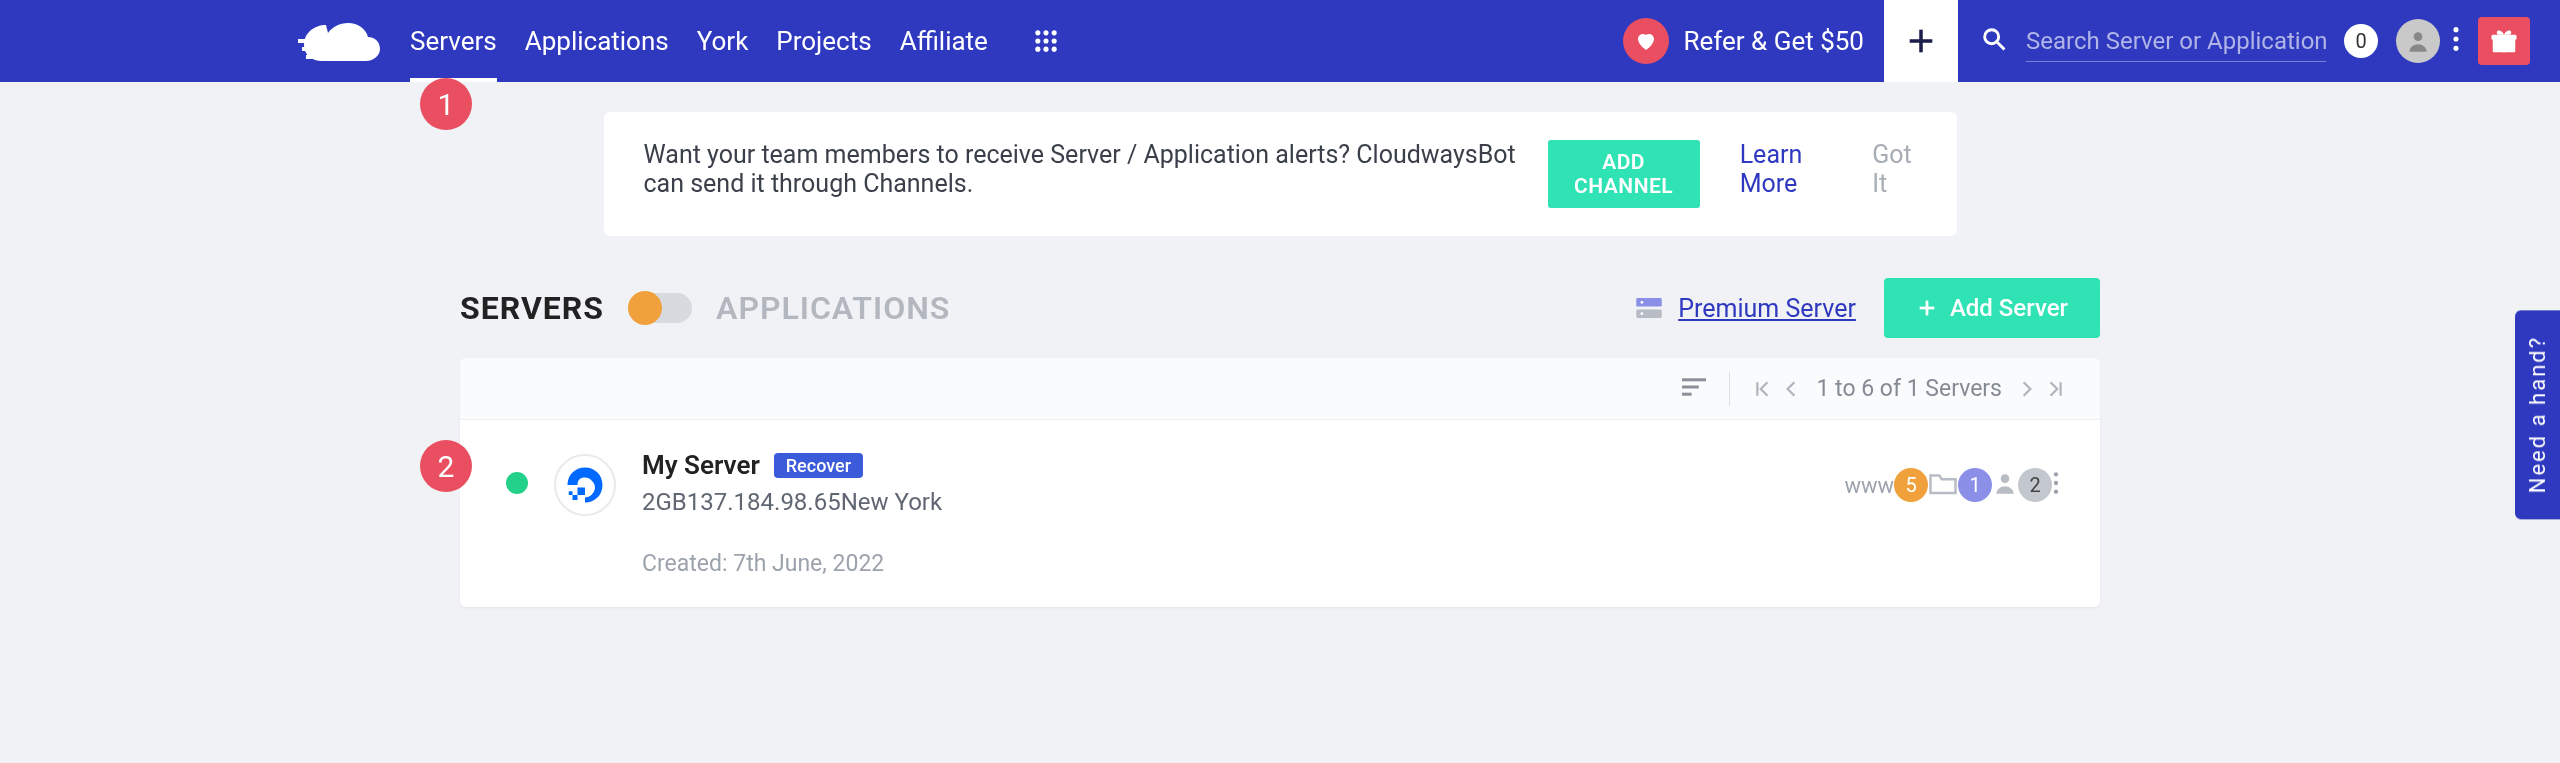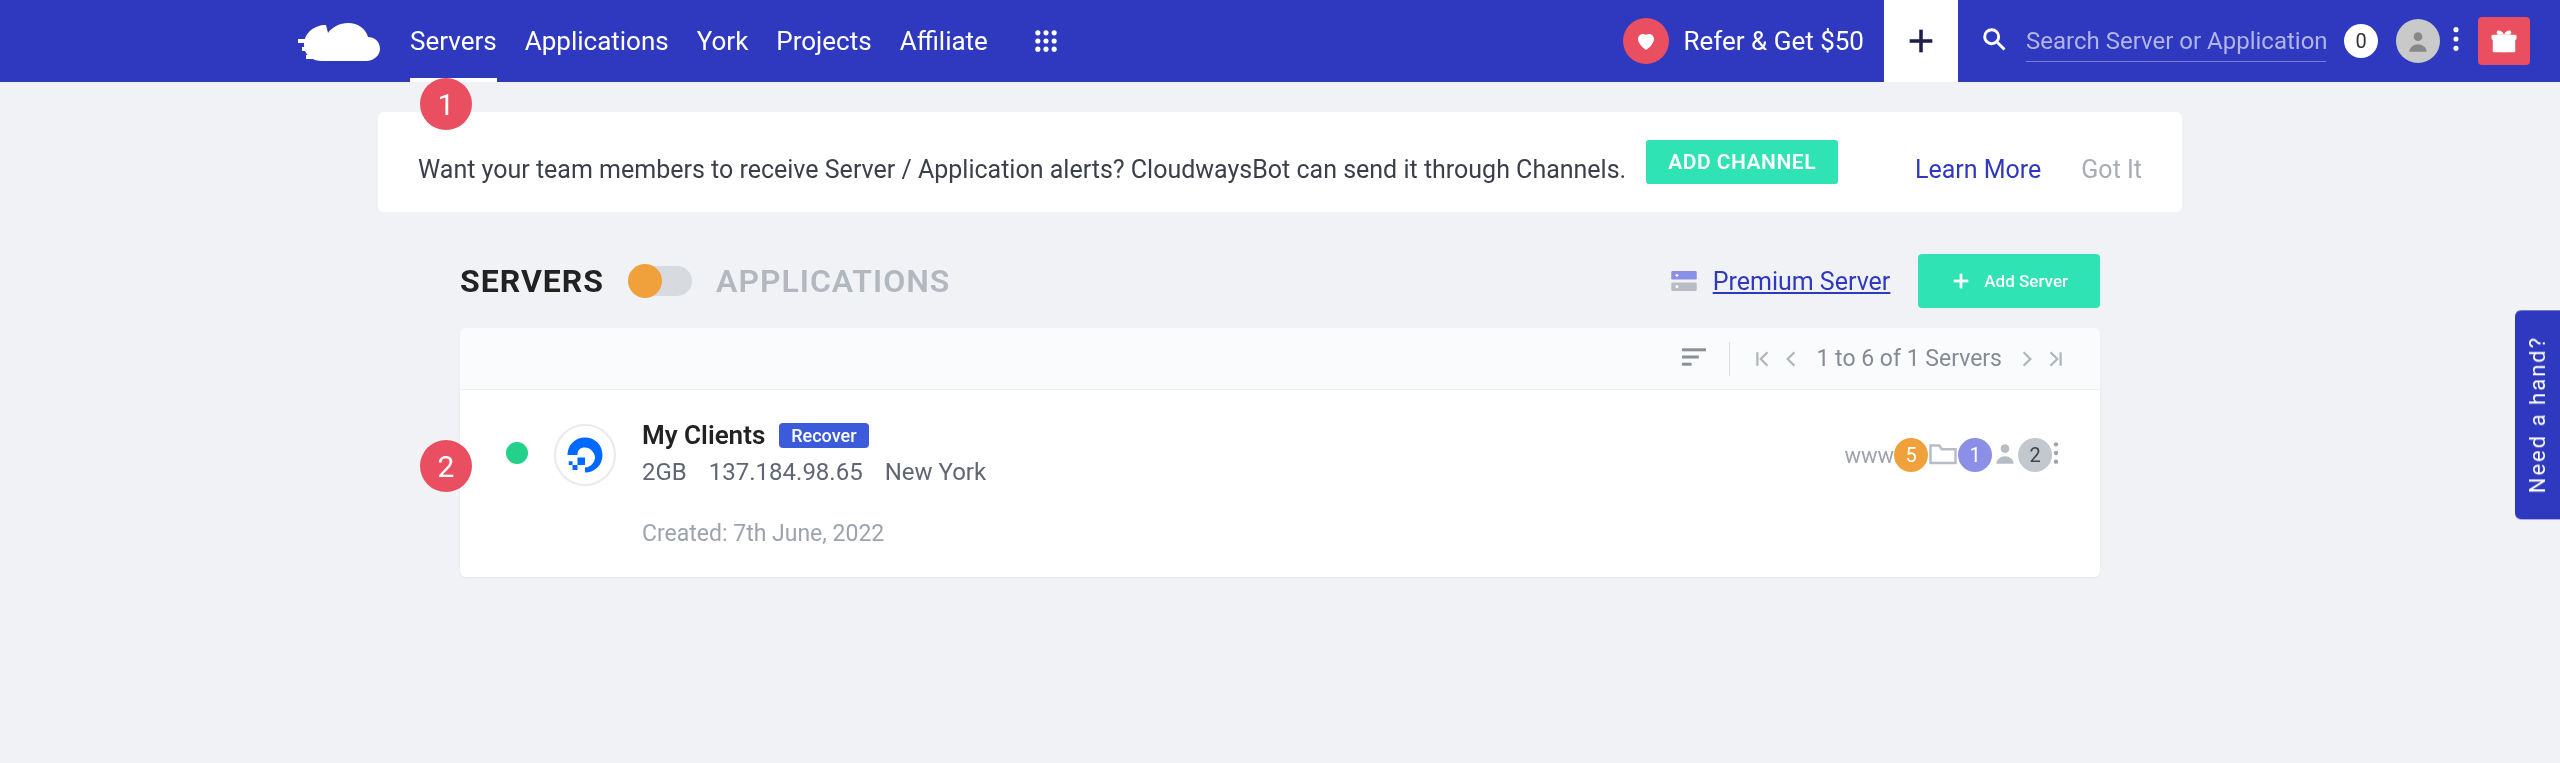--- a/index.html
+++ b/index.html
@@ -37,22 +37,22 @@
   .more-vert { margin-right: 18px; cursor: pointer; }
   .gift-btn { width: 52px; height: 48px; background: #e94e61; border-radius: 4px; display: flex; align-items: center; justify-content: center; margin-right: 30px; }
 
   
   .anno { position: absolute; width: 52px; height: 52px; background: #e94e61; color: #fff; border-radius: 50%; display: flex; align-items: center; justify-content: center; font-size: 30px; font-weight: 400; z-index: 10; }
   .anno-1 { left: 420px; top: 78px; }
   .anno-2 { left: 420px; top: 440px; }
 
   
   .banner {
-    background: #fff; border-radius: 6px; width: 1804px; margin: 30px auto 0 auto;
-    padding: 28px 40px; display: flex; align-items: flex-end; gap: 20px;
+    background: #fff; border-radius: 6px; width: 1353px; margin: 30px auto 0 auto;
+    padding: 28px 40px; display: flex; align-items: flex-start; gap: 20px;
   }
   .banner-text { color: #3a3f4a; font-size: 25px; }
   .add-channel-btn {
     background: #2fe3b4; color: #fff; border: none; padding: 10px 22px;
     font-size: 21px; font-weight: 600; letter-spacing: 0.5px; border-radius: 3px; cursor: pointer;
   }
   .banner-spacer { flex: 1; }
   .learn-more { color: #2f39bf; font-size: 25px; text-decoration: none; margin-right: 20px; }
   .got-it { color: #a7adb5; font-size: 25px; cursor: pointer; }
 
@@ -62,21 +62,21 @@
   }
   .seg-servers { font-size: 32px; font-weight: 700; color: #222; letter-spacing: 1px; }
   .seg-toggle { position: relative; width: 64px; height: 30px; background: #d7dadf; border-radius: 999px; margin: 0 24px; }
   .seg-toggle-knob { position: absolute; left: 0; top: -2px; width: 34px; height: 34px; background: #f0a13c; border-radius: 50%; }
   .seg-apps { font-size: 32px; font-weight: 600; color: #b3b8c0; letter-spacing: 1px; }
   .toggle-spacer { flex: 1; }
   .recover { display: flex; align-items: center; gap: 12px; }
   .recover a { color: #2f39bf; font-size: 25px; text-decoration: underline; }
   .add-server-btn {
     background: #2fe3b4; color: #fff; border: none; padding: 16px 32px;
-    font-size: 17px; font-weight: 500; border-radius: 4px; cursor: pointer;
+    font-size: 24px; font-weight: 500; border-radius: 4px; cursor: pointer;
     display: flex; align-items: center; gap: 12px; margin-left: 28px;
   }
 
   
   .list {
     width: 1640px; margin: 20px auto 0 auto; background: #fff; border-radius: 6px;
     box-shadow: 0 1px 3px rgba(0,0,0,0.05);
   }
   .list-head {
     background: #fafbfc; height: 62px; display: flex; align-items: center; padding: 0 30px;
@@ -92,21 +92,21 @@
   }
   .status-dot { width: 22px; height: 22px; background: #23d18b; border-radius: 50%; margin-top: 22px; margin-right: 26px; }
   .provider-icon {
     width: 62px; height: 62px; border: 2px solid #e8eaed; border-radius: 50%;
     display: flex; align-items: center; justify-content: center; margin-right: 26px; margin-top: 4px;
   }
   .server-info { display: flex; flex-direction: column; gap: 8px; }
   .server-title-row { display: flex; align-items: center; gap: 14px; }
   .server-title { font-size: 26px; font-weight: 600; color: #222; }
   .premium-badge { background: #3b5bdb; color: #fff; font-size: 18px; padding: 2px 12px; border-radius: 4px; font-weight: 500; }
-  .server-meta { display: flex; gap: 22px; color: #606773; font-size: 24px; }
+  .server-meta { display: flex; color: #606773; font-size: 24px; }
   .server-created { color: #9da3ad; font-size: 23px; margin-top: 26px; }
   .row-spacer { flex: 1; }
   .row-badges { display: flex; align-items: center; margin-top: 18px; }
   .www-label { color: #9da3ad; font-size: 22px; }
   .count-badge { width: 34px; height: 34px; border-radius: 50%; display: flex; align-items: center; justify-content: center; font-size: 20px; color: #fff; }
   .badge-orange { background: #f0a13c; }
   .badge-purple { background: #8b8fe8; }
   .badge-gray { background: #c3c7ce; color: #444; }
   .folder-icon { color: #b8bdc5; }
   .user-icon { color: #b8bdc5; }
@@ -273,21 +273,21 @@
     <span class="provider-icon">
       <svg width="40" height="40" viewBox="0 0 32 32">
           <path fill="#0069ff" d="M16 2 C8 2 2 8 2 16 L10 16 C10 12 12 10 16 10 C20 10 24 14 24 18 C24 22 20 26 16 26 L16 30 C24 30 30 24 30 16 C30 8 24 2 16 2 Z"></path>
           <rect x="10" y="18" width="6" height="6" fill="#0069ff"></rect>
           <rect x="6" y="24" width="4" height="4" fill="#0069ff"></rect>
           <rect x="3" y="21" width="3" height="3" fill="#0069ff"></rect>
         </svg>
     </span>
     <div class="server-info">
       <div class="server-title-row">
-        <span class="server-title">My Clients</span>
+        <span class="server-title">My Server</span>
         <span class="premium-badge">Recover</span>
       </div>
       <div class="server-meta">
         <span>2GB</span>
         <span>137.184.98.65</span>
         <span>New York</span>
       </div>
       <span class="server-created">Created: 7th June, 2022</span>
     </div>
     <div class="row-spacer"></div>

